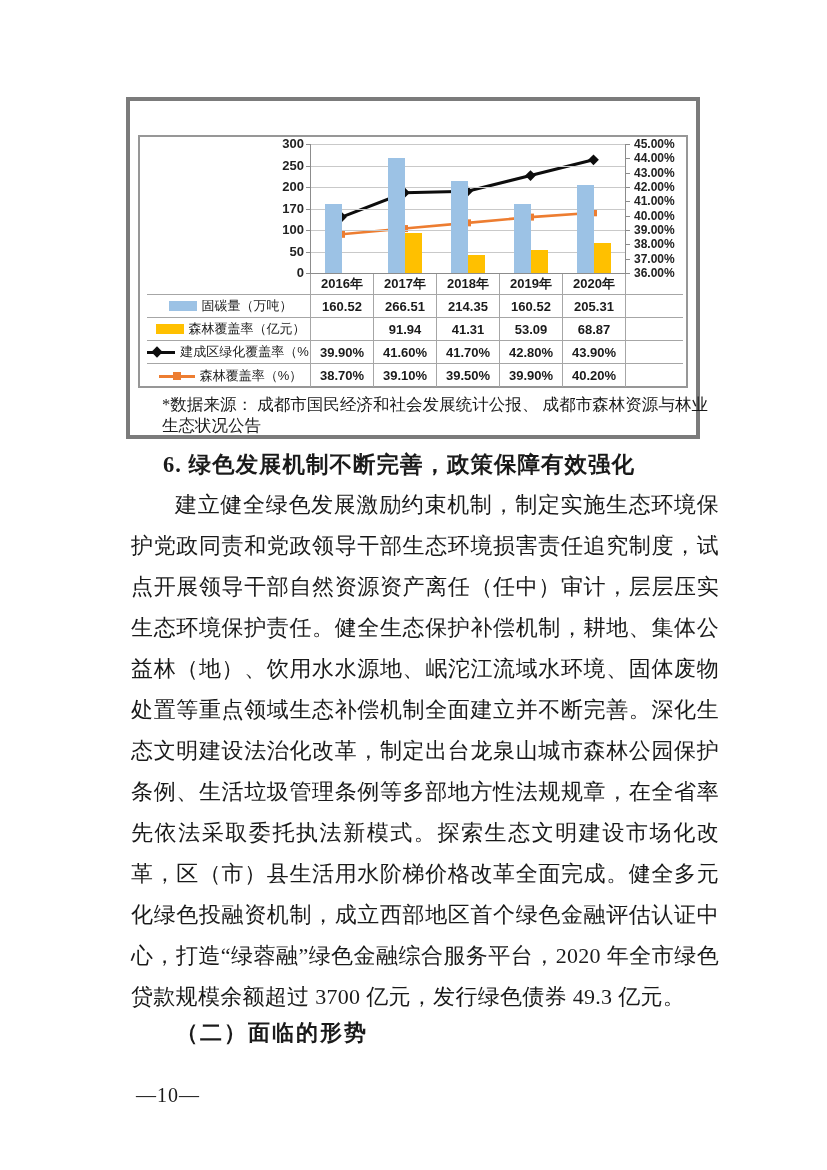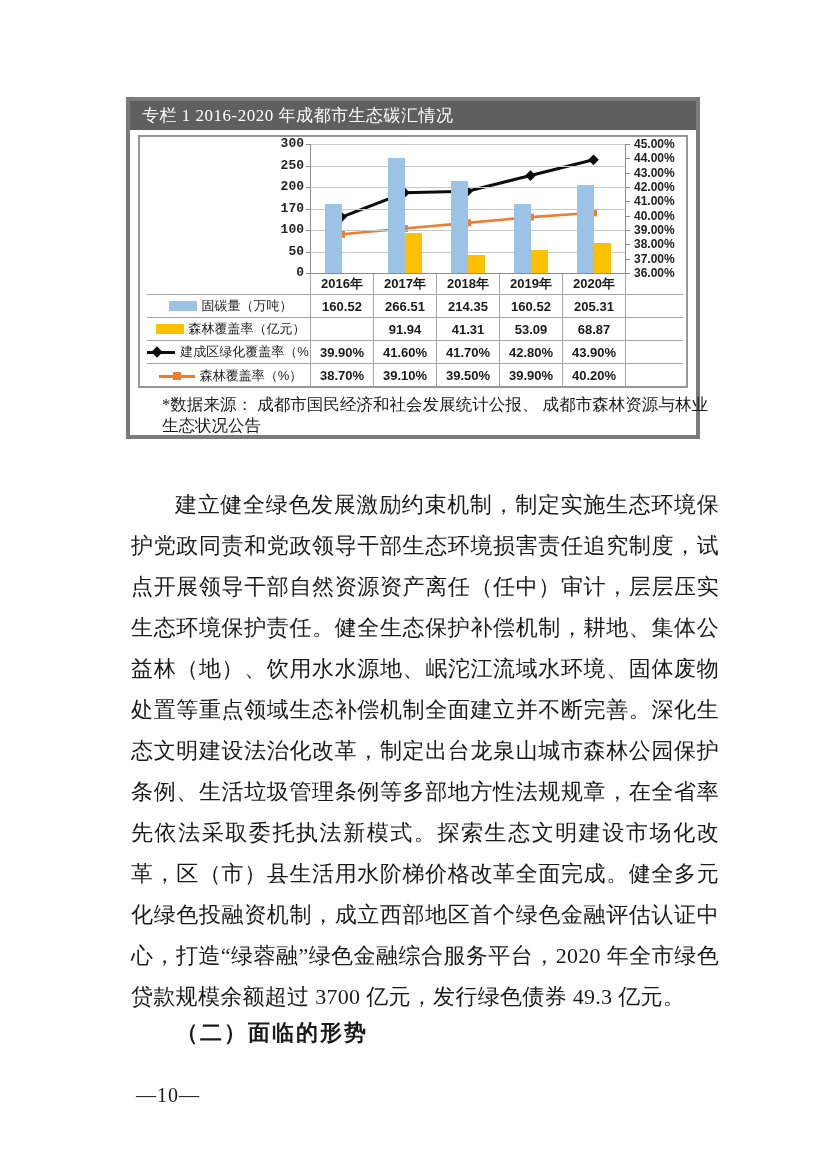--- a/index.html
+++ b/index.html
@@ -11,21 +11,21 @@
               border:4px solid #7b7b7b;background:#fff;}
   #box-title-bar{position:absolute;left:0;top:0;width:100%;height:29px;background:#5f5f5f;
                  color:#ffffff;font-family:"Liberation Serif",serif;font-size:17px;
                  display:flex;align-items:center;padding-left:12px;box-sizing:border-box;
                  letter-spacing:.5px;white-space:nowrap;}
   #chart-frame{position:absolute;left:8px;top:34px;width:550px;height:253px;
                border:2px solid #979797;background:#fff;box-sizing:border-box;
                font-family:"Liberation Sans",sans-serif;}
   .gridline{position:absolute;height:1px;background:#c9c9c9;}
   .axisline{position:absolute;background:#8c8c8c;}
-  .ytick-label{position:absolute;width:56px;text-align:right;font-size:13px;font-weight:600;color:#222;font-family:Liberation Mono, monospace;}
+  .ytick-label{position:absolute;width:56px;text-align:right;font-size:13px;font-weight:600;color:#222;}
   .rtick-label{position:absolute;font-size:12px;font-weight:600;color:#222;white-space:nowrap;}
   .tickmark{position:absolute;height:1px;background:#8c8c8c;}
   .bar{position:absolute;}
   #lines-svg{position:absolute;left:0;top:0;pointer-events:none;}
 
   
   #chart-table{position:absolute;left:7px;top:136px;display:grid;
                grid-template-columns:163px repeat(5,63px) 1fr;
                grid-template-rows:22px repeat(4,23px);width:536px;}
   .tcell{border-left:1px solid #a6a6a6;border-bottom:1px solid #a6a6a6;
@@ -54,21 +54,20 @@
   #heading-b{position:absolute;left:176px;top:1018px;font-size:22px;font-weight:bold;
              letter-spacing:2px;white-space:nowrap;}
   #page-number{position:absolute;left:136px;top:1084px;font-size:20px;letter-spacing:1px;}
 </style>
 </head>
 <body>
 
 <div id="page">
 
   <div id="column-box">
-    <div id="box-title-bar">专栏 1  2016-2020 年成都市生态碳汇情况</div>
     <div id="chart-frame">
 
       <svg id="lines-svg" width="546" height="249" viewBox="0 0 546 249">
           <polyline points="201.5,80.10000000000002 264.5,55.73333333333331 327.5,54.29999999999996 390.5,38.533333333333374 453.5,22.766666666666687" fill="none" stroke="#0d0d0d" stroke-width="3"></polyline>
           <rect x="197.7" y="76.30000000000003" width="7.6" height="7.6" transform="rotate(45 201.5 80.10000000000002)" fill="#0d0d0d"></rect>
           <rect x="260.7" y="51.933333333333316" width="7.6" height="7.6" transform="rotate(45 264.5 55.73333333333331)" fill="#0d0d0d"></rect>
           <rect x="323.7" y="50.499999999999964" width="7.6" height="7.6" transform="rotate(45 327.5 54.29999999999996)" fill="#0d0d0d"></rect>
           <rect x="386.7" y="34.73333333333338" width="7.6" height="7.6" transform="rotate(45 390.5 38.533333333333374)" fill="#0d0d0d"></rect>
           <rect x="449.7" y="18.966666666666686" width="7.6" height="7.6" transform="rotate(45 453.5 22.766666666666687)" fill="#0d0d0d"></rect>
           <polyline points="201.5,97.29999999999997 264.5,91.56666666666665 327.5,85.83333333333334 390.5,80.10000000000002 453.5,75.79999999999995" fill="none" stroke="#ED7D31" stroke-width="2.6"></polyline>
@@ -182,17 +181,18 @@
         <div class="bar" style="left: 373.5px; top: 66.9764px; width: 17px; height: 69.0236px; background: rgb(156, 194, 229);"></div>
         <div class="bar" style="left: 436.5px; top: 47.7167px; width: 17px; height: 88.2833px; background: rgb(156, 194, 229);"></div>
         <div class="bar" style="left: 264.5px; top: 96.4658px; width: 17px; height: 39.5342px; background: rgb(255, 192, 0);"></div>
         <div class="bar" style="left: 327.5px; top: 118.237px; width: 17px; height: 17.7633px; background: rgb(255, 192, 0);"></div>
         <div class="bar" style="left: 390.5px; top: 113.171px; width: 17px; height: 22.8287px; background: rgb(255, 192, 0);"></div>
         <div class="bar" style="left: 453.5px; top: 106.386px; width: 17px; height: 29.6141px; background: rgb(255, 192, 0);"></div>
       </div>
     <div id="box-footnote">*数据来源： 成都市国民经济和社会发展统计公报、 成都市森林资源与林业生态状况公告</div>
   </div>
 
+  <div id="heading-6">6. 绿色发展机制不断完善，政策保障有效强化</div>
   <div id="body-paragraph">建立健全绿色发展激励约束机制，制定实施生态环境保护党政同责和党政领导干部生态环境损害责任追究制度，试点开展领导干部自然资源资产离任（任中）审计，层层压实生态环境保护责任。健全生态保护补偿机制，耕地、集体公益林（地）、饮用水水源地、岷沱江流域水环境、固体废物处置等重点领域生态补偿机制全面建立并不断完善。深化生态文明建设法治化改革，制定出台龙泉山城市森林公园保护条例、生活垃圾管理条例等多部地方性法规规章，在全省率先依法采取委托执法新模式。探索生态文明建设市场化改革，区（市）县生活用水阶梯价格改革全面完成。健全多元化绿色投融资机制，成立西部地区首个绿色金融评估认证中心，打造“绿蓉融”绿色金融综合服务平台，2020 年全市绿色贷款规模余额超过 3700 亿元，发行绿色债券 49.3 亿元。</div>
   <div id="heading-b">（二）面临的形势</div>
   <div id="page-number">—10—</div>
 
 </div>
 
 </body></html>

